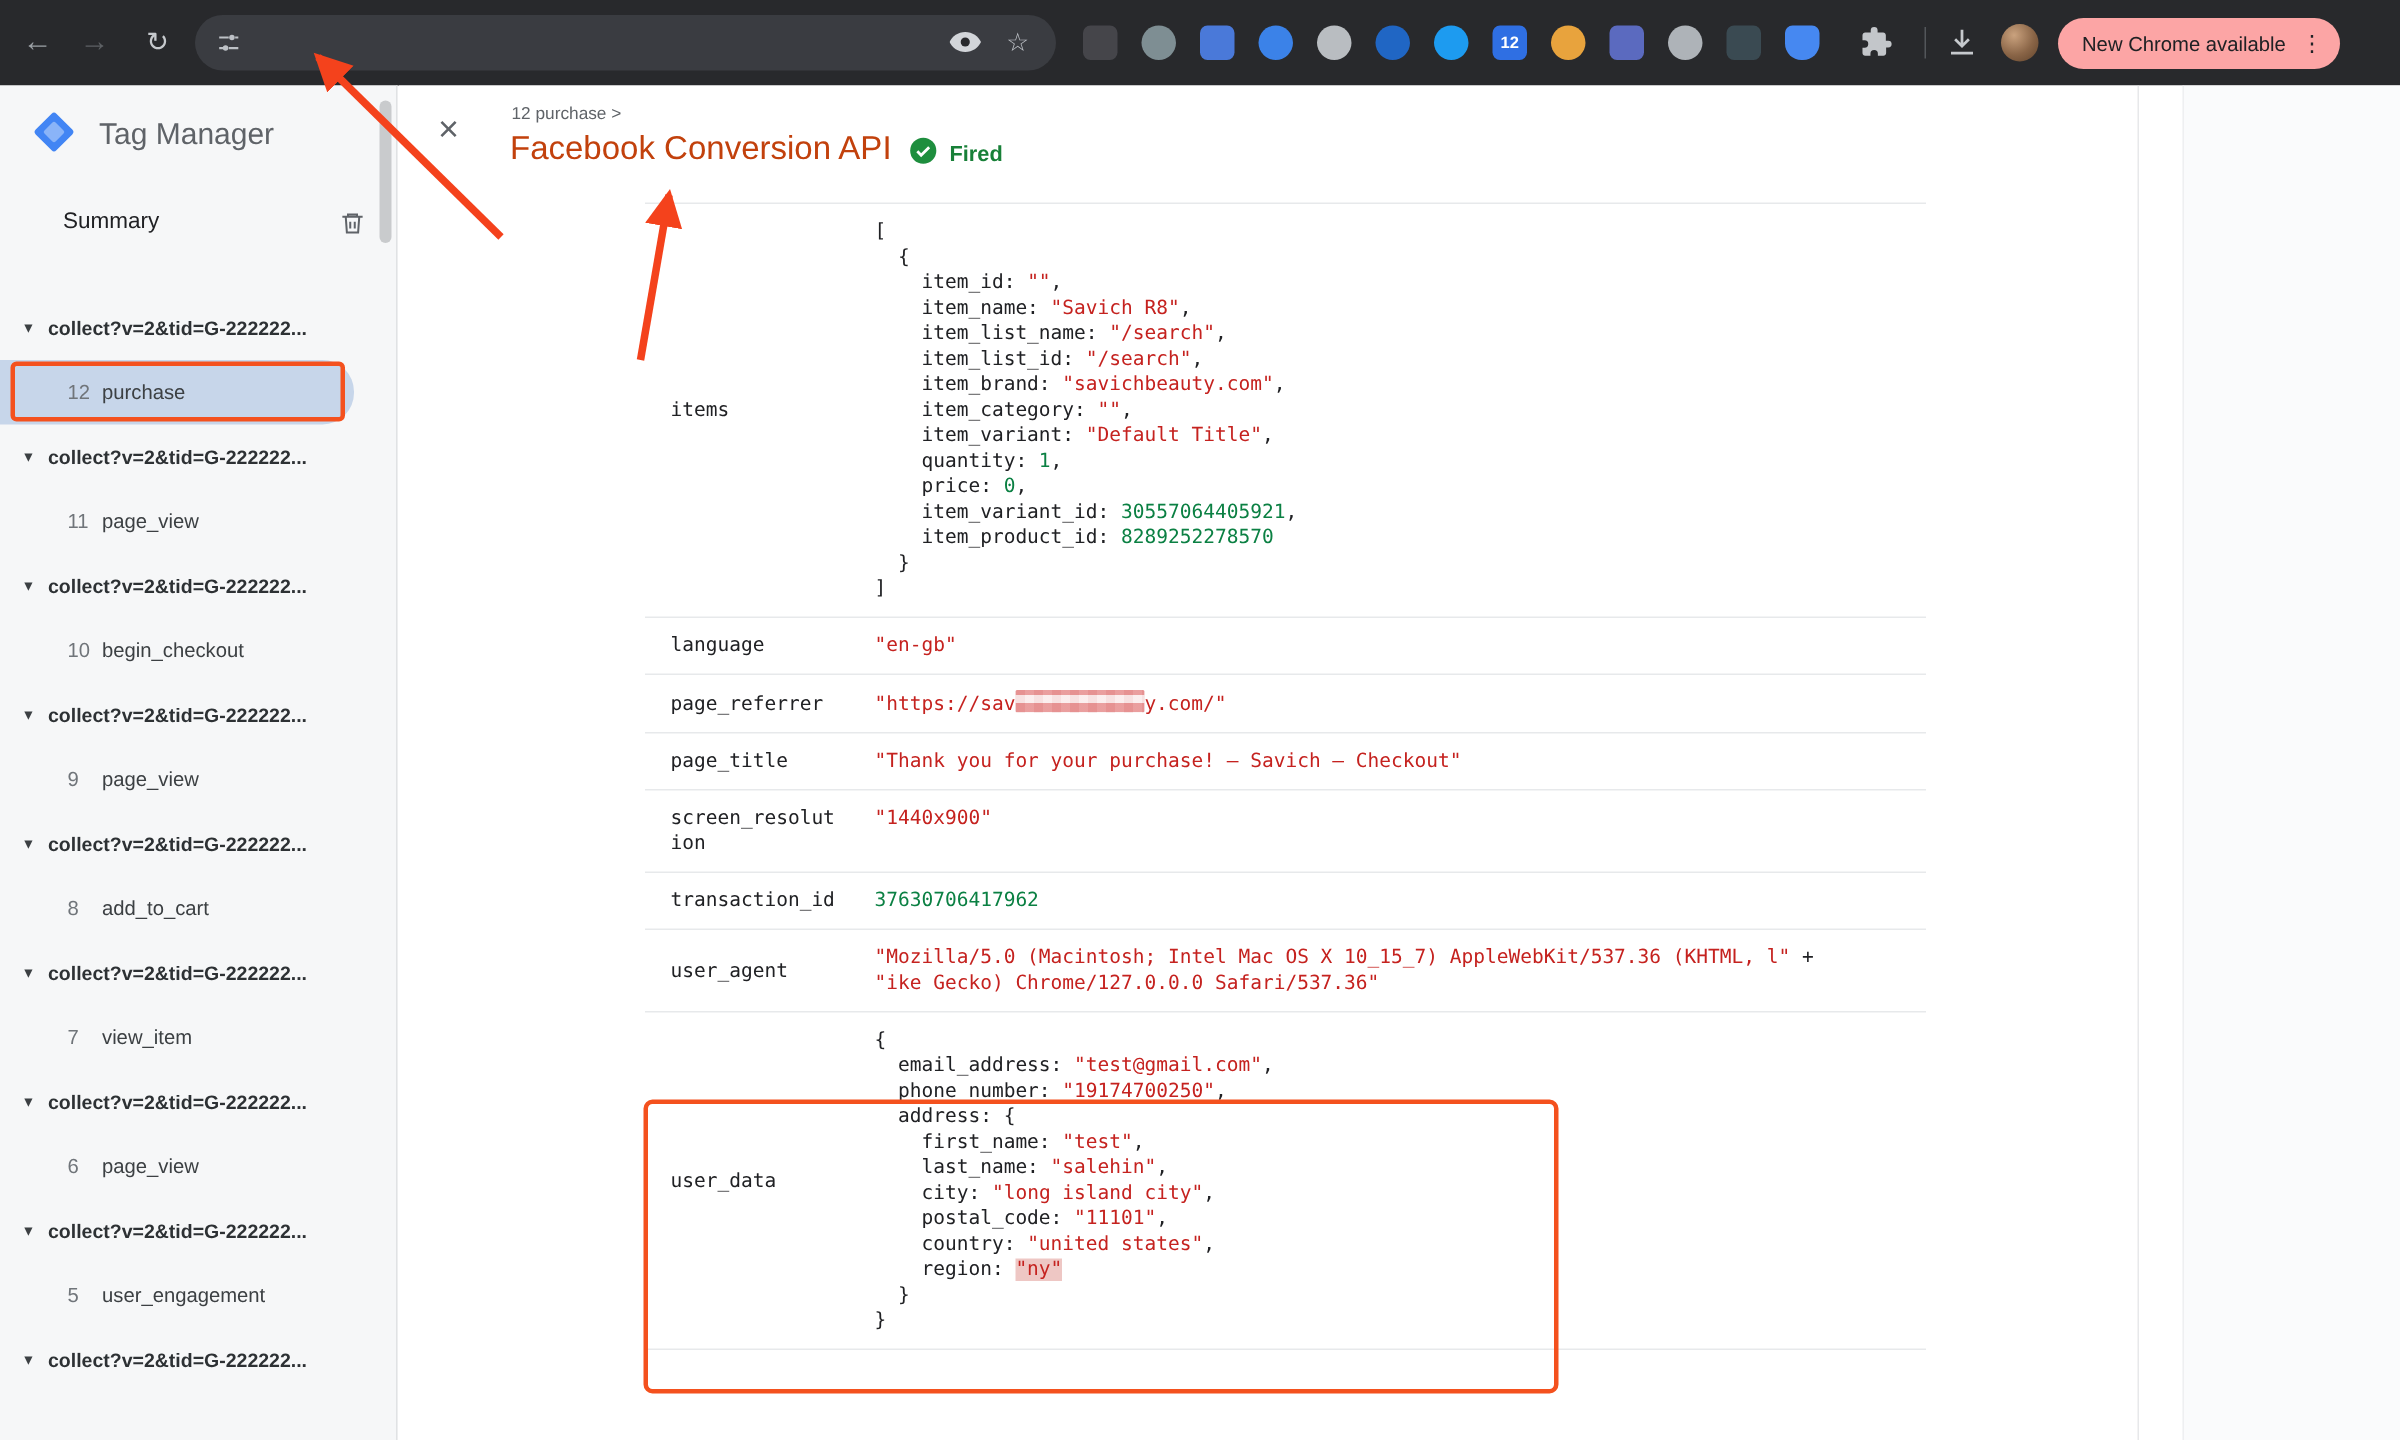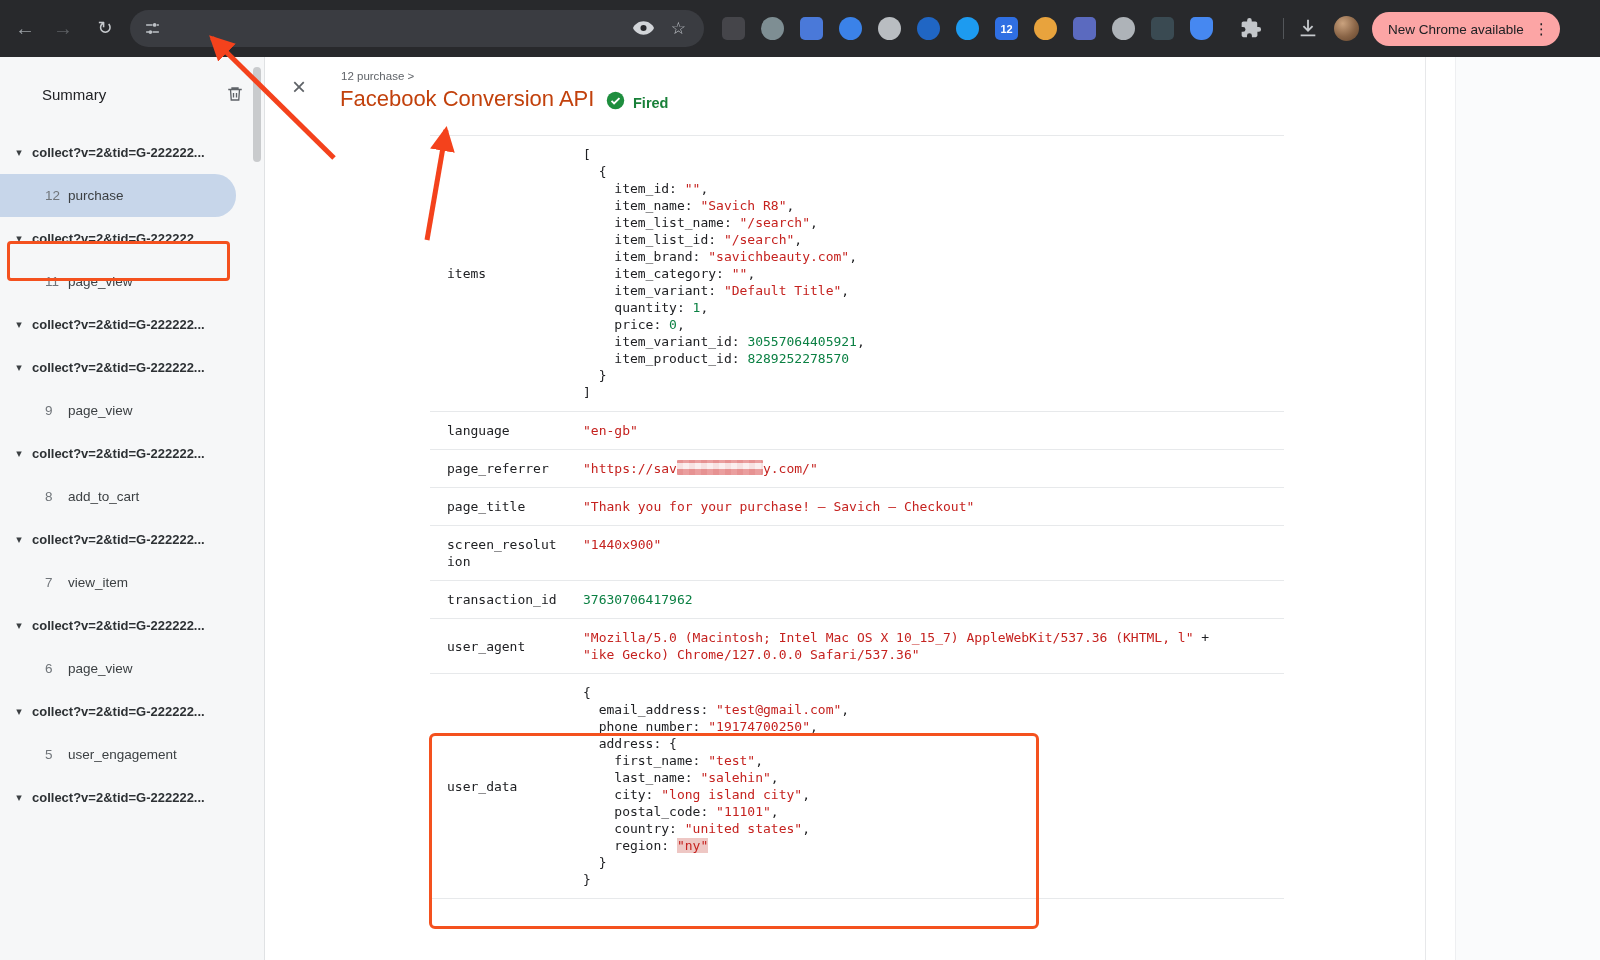--- a/index.html
+++ b/index.html
@@ -45,21 +45,21 @@
   .update-pill { position:absolute; left:1372px; top:12px; height:34px; border-radius:17px; background:#fca5a5;
                  color:#202124; display:flex; align-items:center; gap:10px; padding:0 11px 0 16px;
                  font-size:13.5px; cursor:pointer; }
   .kebab { font-size:15px; color:#202124; }
 
   
   .sidebar { position:absolute; left:0; top:57px; width:265px; height:903px; background:#f6f7f8;
              border-right:1px solid #e0e2e4; }
   .sidebar-header { height:66px; display:flex; align-items:center; gap:12px; padding-left:18px; }
   .logo-text { font-size:20px; color:#5f6368; }
-  .summary-row { height:42px; margin-top:16px; display:flex; align-items:center;gap:32px; }
+  .summary-row { height:42px; margin-top:16px; display:flex; align-items:flex-start;gap:32px; }
   .summary-label { margin-left:42px; font-size:15px; color:#202124; }
   .trash { margin-left:auto; margin-right:20px; display:flex; cursor:pointer; }
   #event-list { margin-top:16px; }
   .srow { height:43px; display:flex; align-items:center; cursor:pointer; }
   .tri { width:26px; text-align:center; margin-left:6px; font-size:11px; color:#3c4043; }
   .glabel { font-weight:bold; font-size:13px; color:#2d3134; }
   .srow.child { padding-left:45px; }
   .enum { color:#70757a; font-size:13.5px; width:23px; }
   .ename { color:#3c4043; font-size:13.5px; }
   .srow.child.selected { background:#c7d6ea; width:236px; border-radius:0 21px 21px 0; }
@@ -150,20 +150,29 @@
         </svg>
     </span>
     <span class="avatar"></span>
     <div class="update-pill">
       <span>New Chrome available</span>
       <span class="kebab">⋮</span>
     </div>
   </header>
 
   <aside class="sidebar">
+    <div class="sidebar-header">
+      <span class="logo">
+        <svg width="36" height="36" viewBox="0 0 48 48">
+          <rect x="11" y="11" width="26" height="26" rx="3" transform="rotate(45 24 24)" fill="#4285f4"></rect>
+          <rect x="17" y="17" width="14" height="14" rx="2" transform="rotate(45 24 24)" fill="#8ab4f8"></rect>
+        </svg>
+      </span>
+      <span class="logo-text">Tag Manager</span>
+    </div>
     <div class="summary-row">
       <span class="summary-label">Summary</span>
       <span class="trash">
         <svg width="18" height="20" viewBox="0 0 24 24" fill="none" stroke="#5f6368" stroke-width="1.8">
             <path d="M3 6h18M8 6V4h8v2M6 6l1 14h10l1-14M10 10.5v6M14 10.5v6"></path>
           </svg>
       </span>
     </div>
     <div id="event-list">
         <div class="srow group">
@@ -178,20 +187,24 @@
           <span class="tri">▾</span>
           <span class="glabel">collect?v=2&amp;tid=G-222222...</span>
         </div>
         <div class="srow child">
           <span class="enum">11</span>
           <span class="ename">page_view</span>
         </div>
         <div class="srow group">
           <span class="tri">▾</span>
           <span class="glabel">collect?v=2&amp;tid=G-222222...</span>
+        </div>
+        <div class="srow child">
+          <span class="enum">10</span>
+          <span class="ename">begin_checkout</span>
         </div>
         <div class="srow group">
           <span class="tri">▾</span>
           <span class="glabel">collect?v=2&amp;tid=G-222222...</span>
         </div>
         <div class="srow child">
           <span class="enum">9</span>
           <span class="ename">page_view</span>
         </div>
         <div class="srow group">

